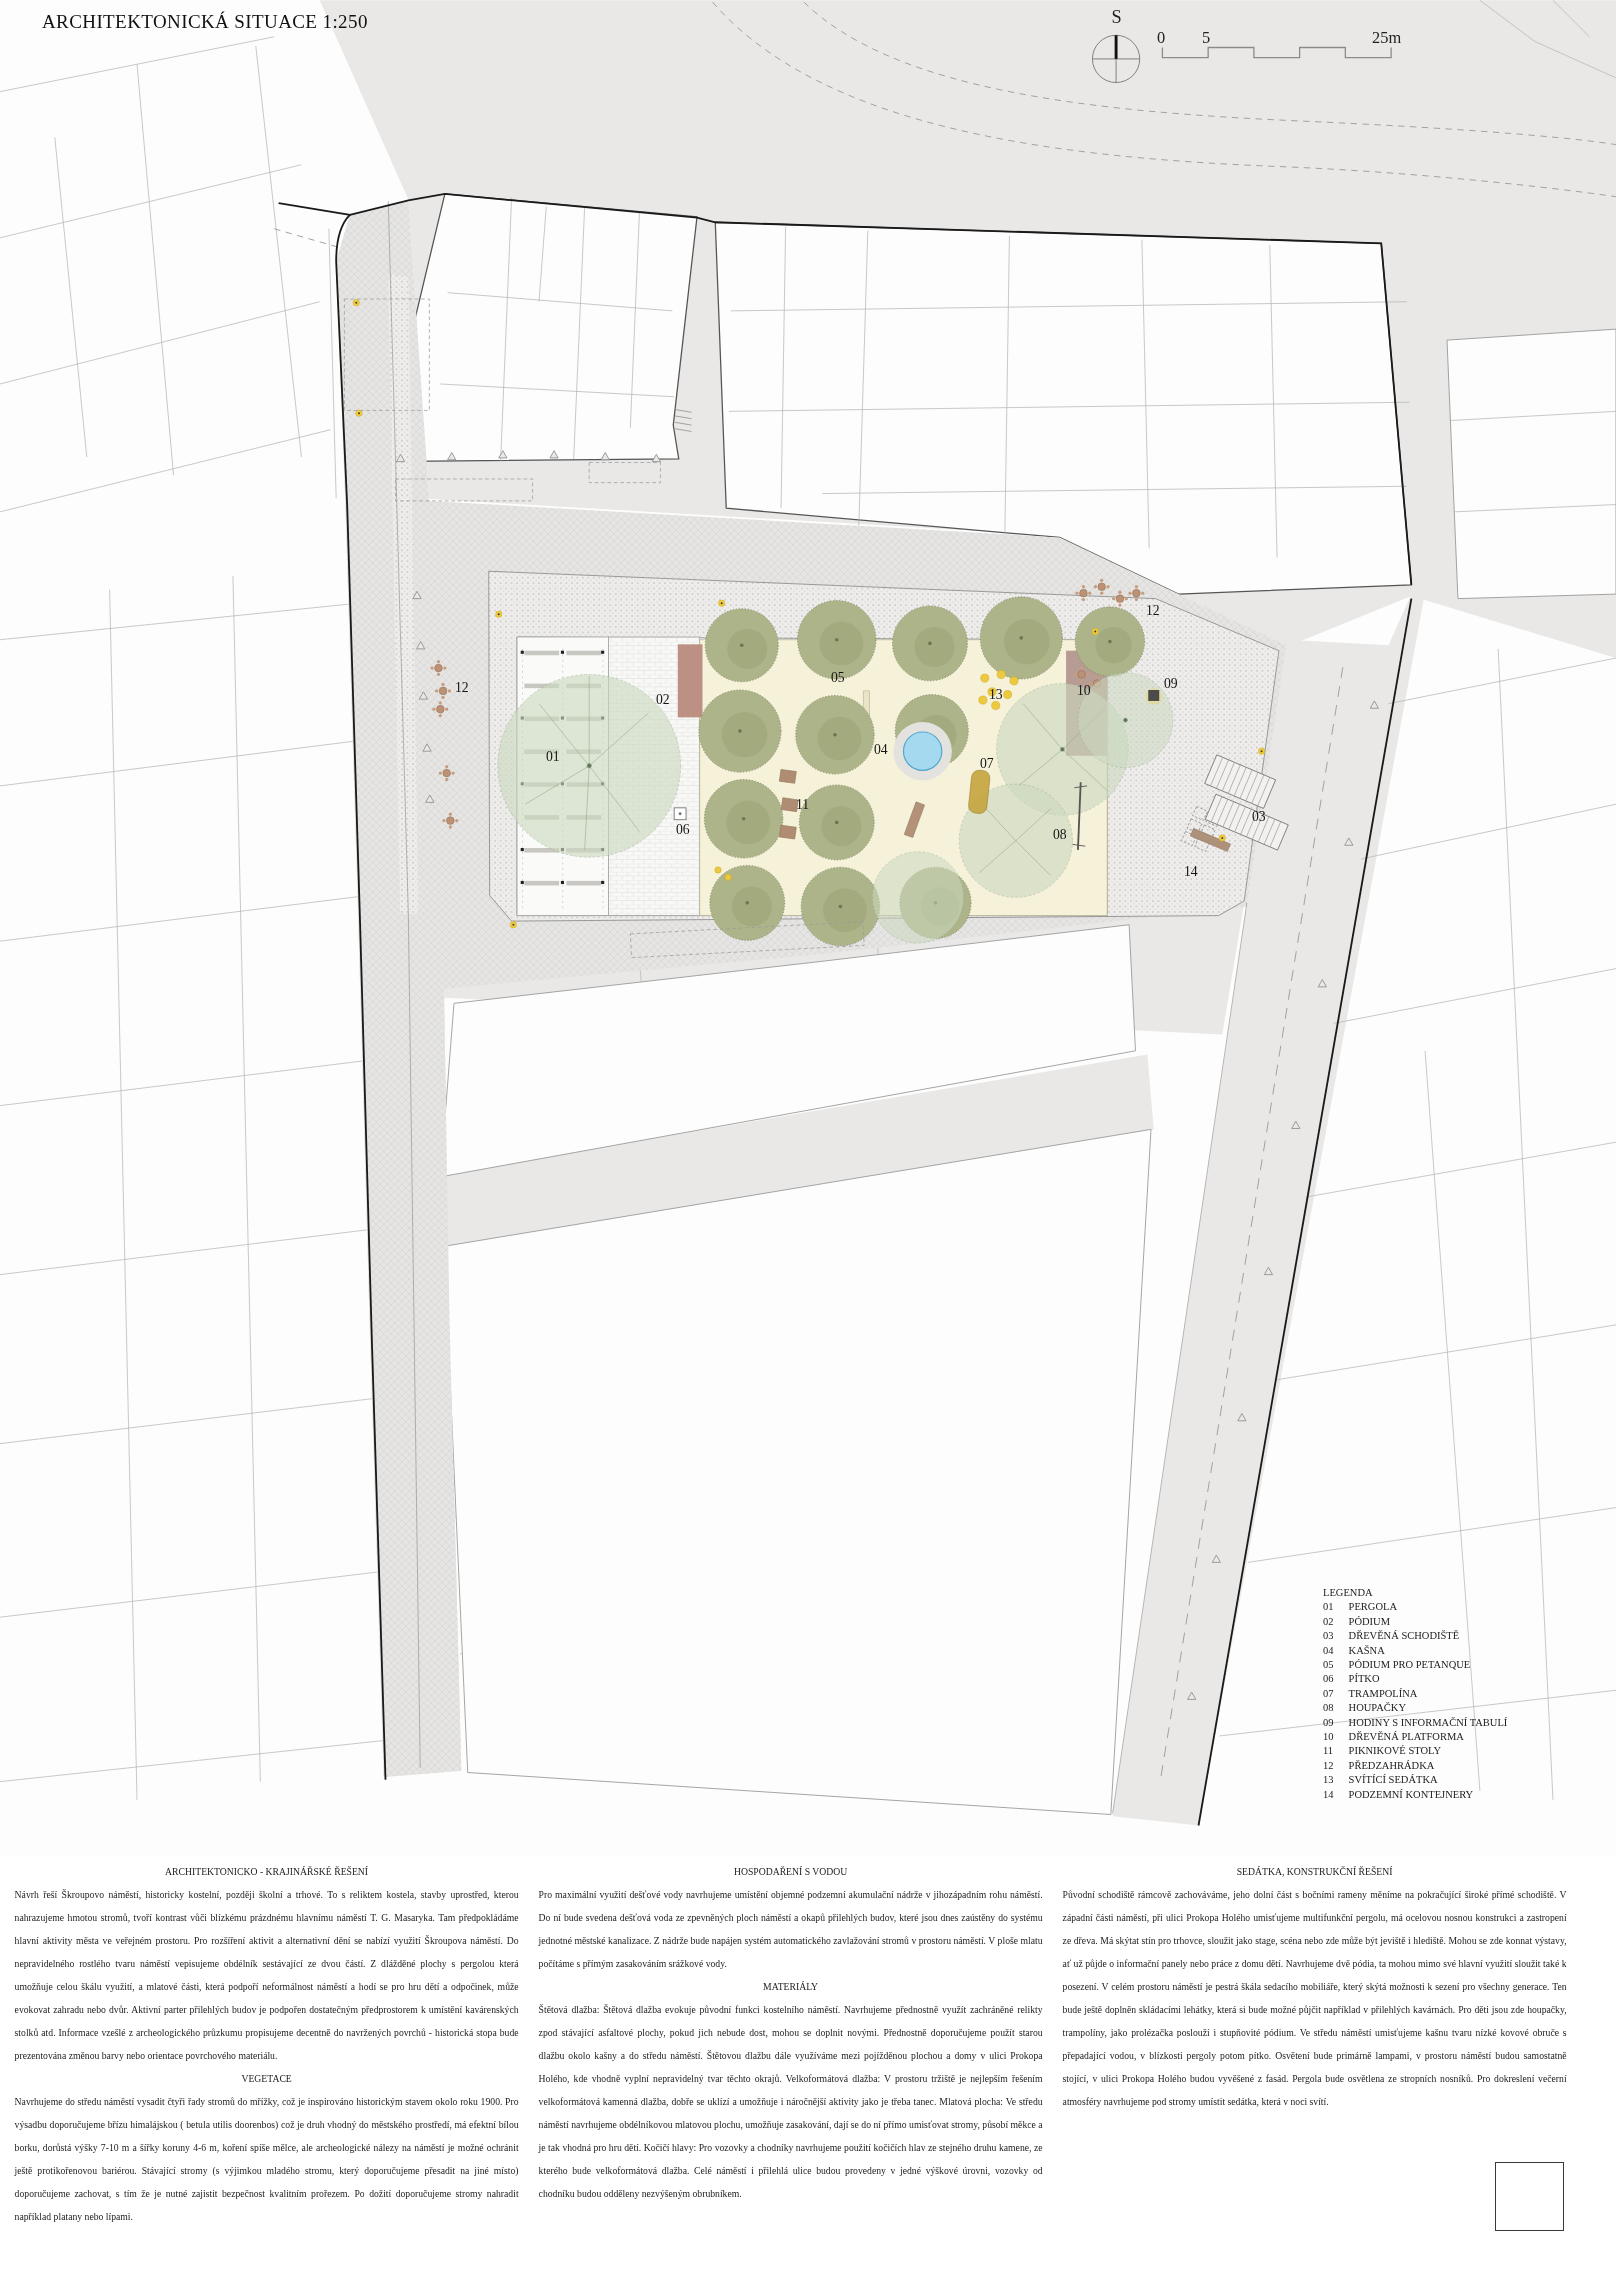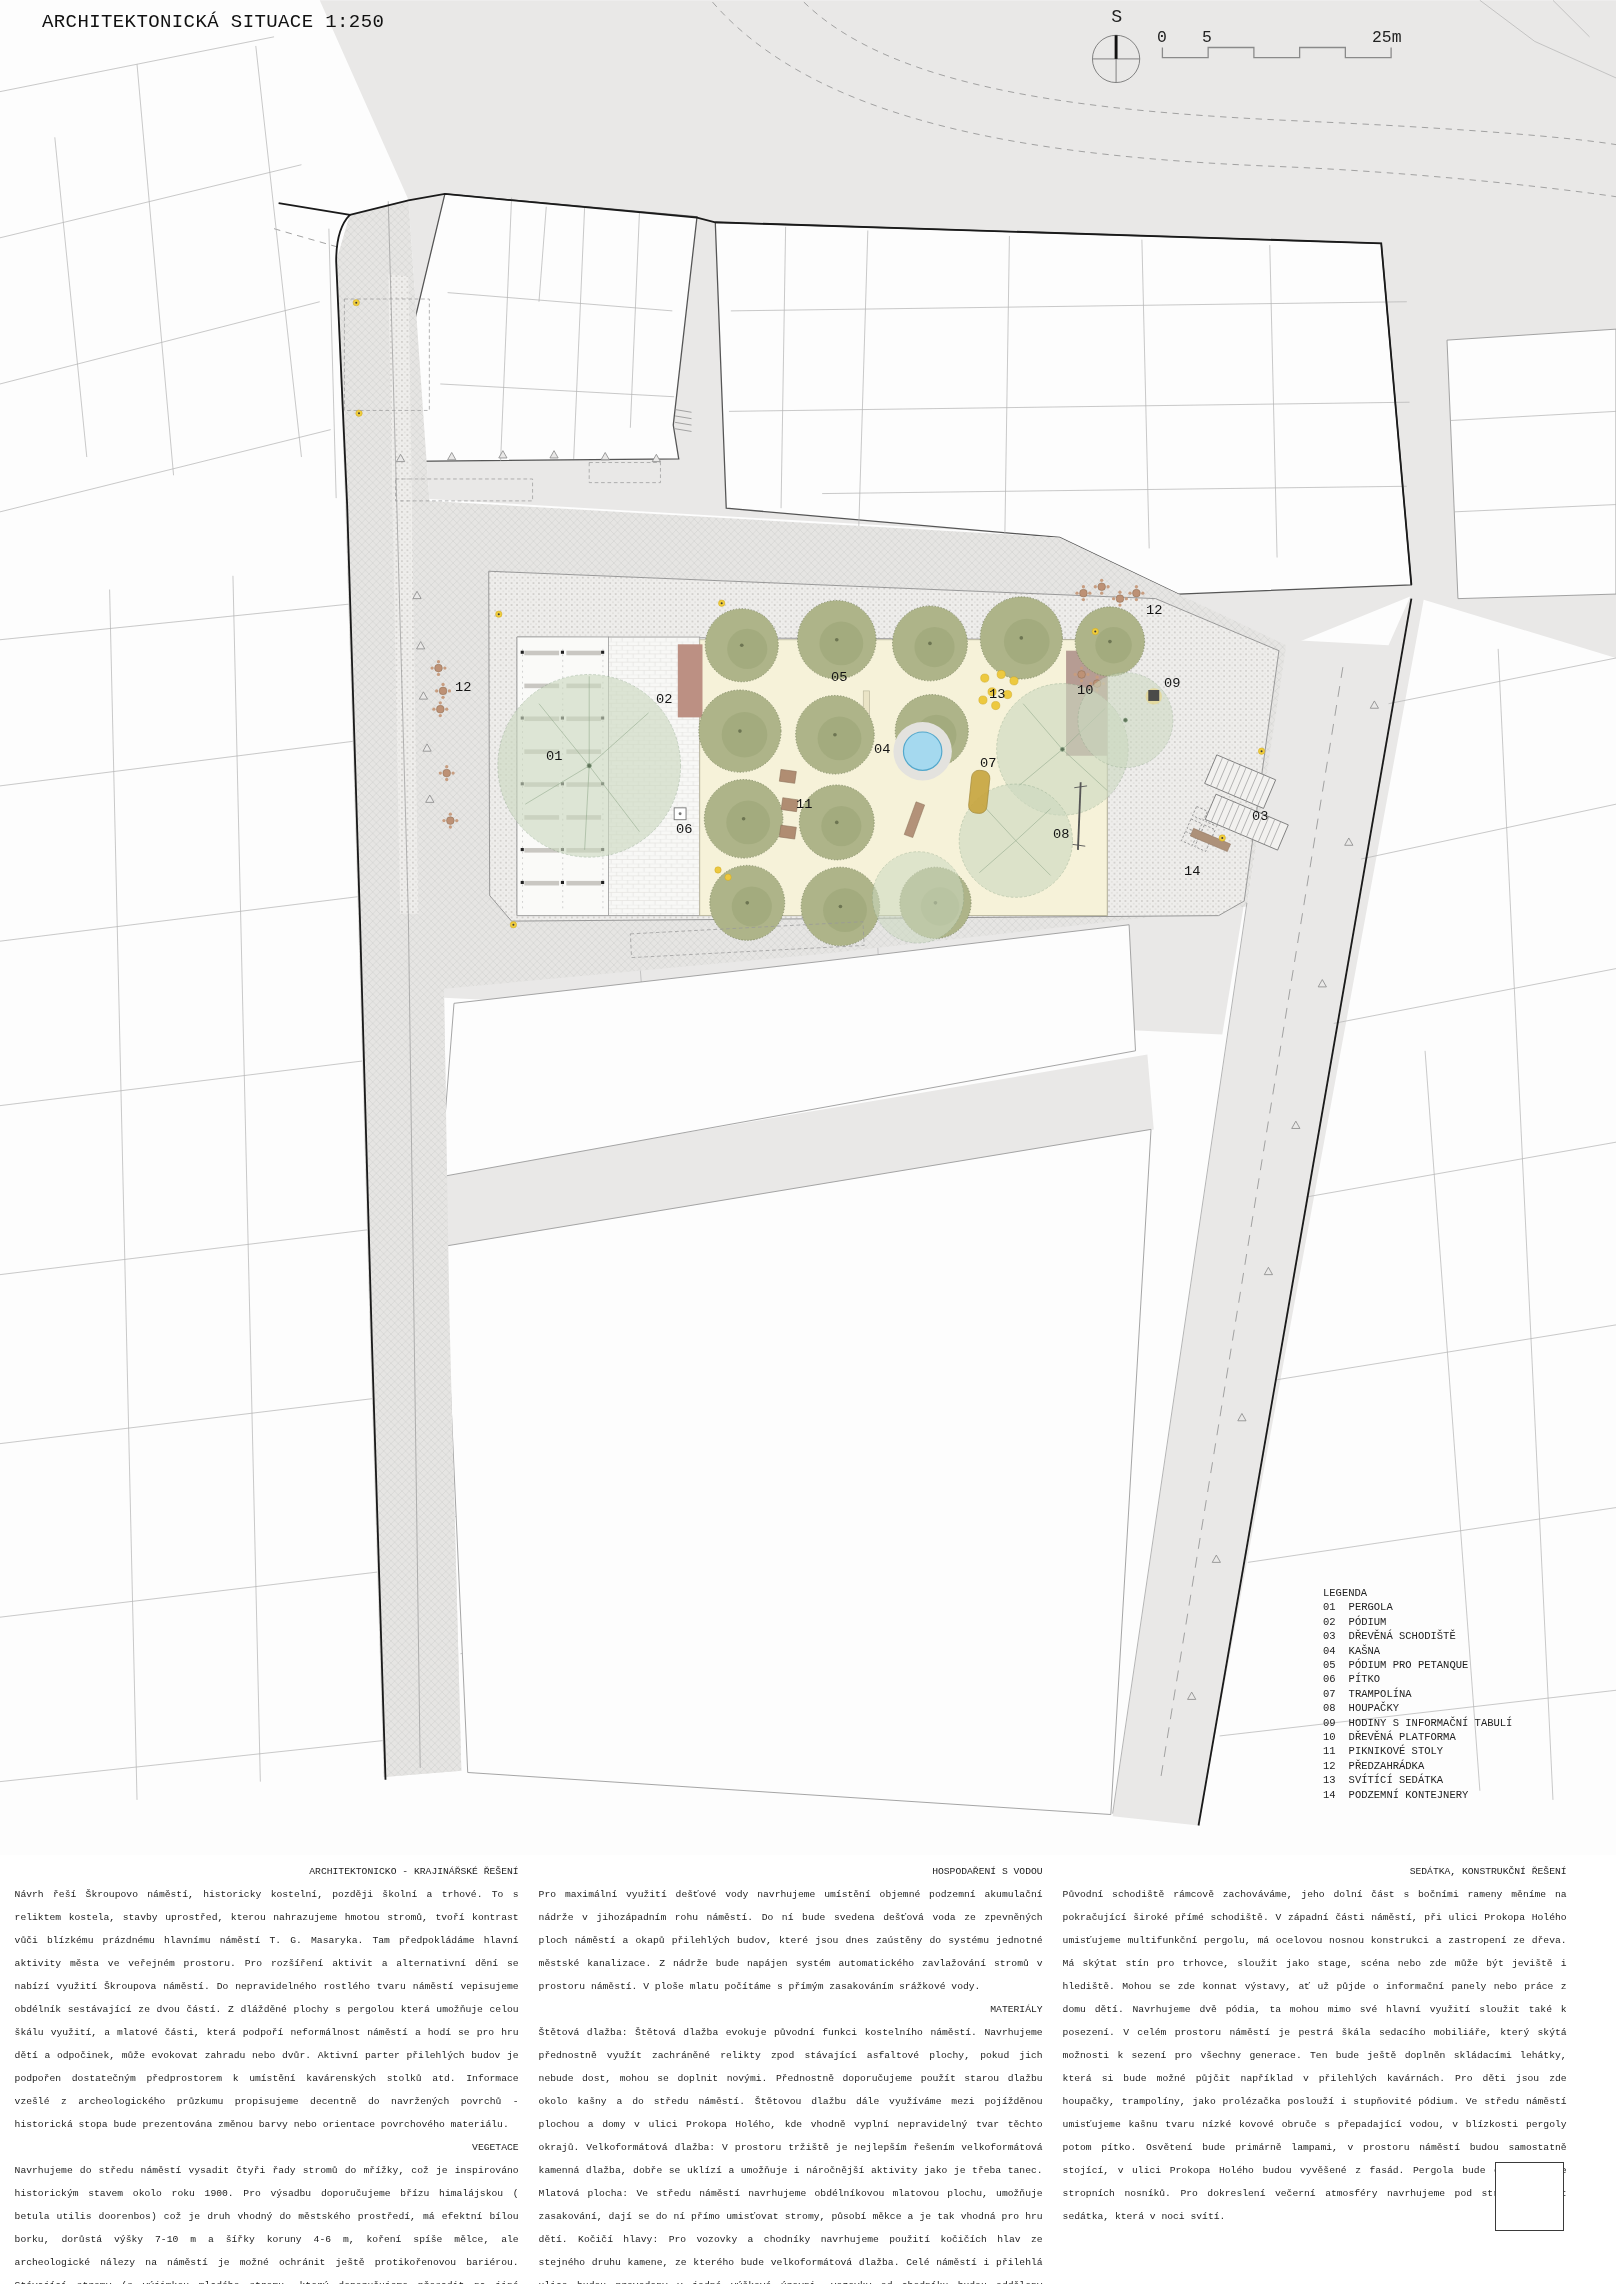--- a/index.html
+++ b/index.html
@@ -1,28 +1,28 @@
 <!DOCTYPE html>
 <html style="font-size:14.6px"><head>
 <meta charset="utf-8">
 <style>
   html,body{margin:0;padding:0;background:#888;}
   .sheet{position:relative;width:1616px;height:2284px;background:#ffffff;overflow:hidden;
-         font-family:Liberation Mono, monospace;color:#1c1c1c;}
+         font-family:Liberation Serif, serif;color:#1c1c1c;}
   .map{position:absolute;left:0;top:0;width:1616px;height:1864px;}
   .plan-title{position:absolute;left:42px;top:11px;font-size:19px;letter-spacing:0.4px;color:#111;}
   .north-label{position:absolute;left:1103px;top:7.3px;width:27.4px;text-align:center;font-size:18.3px;color:#222;}
   .scale-num{position:absolute;top:28px;font-size:16.4px;color:#222;}
   .legend{position:absolute;left:1323px;top:1586px;font-size:10.5px;line-height:14.4px;color:#222;}
   .legend .row{display:flex;align-items:flex-end;}
   .legend .num{width:25.6px;}
   .marker{position:absolute;font-size:13.7px;color:#141414;}
   .cols{position:absolute;left:14.6px;top:1860px;width:1590px;display:flex;gap:20px;}
   .col{width:504px;font-size:9.7px;line-height:23px;text-align:justify;color:#222;}
-  .col .hd{text-align:right;}
+  .col .hd{text-align:center;}
   .footer-title{position:absolute;left:0;right:155px;top:2184px;text-align:center;
                 font-size:37px;letter-spacing:0.5px;color:#0d0d0d;}
   .corner-box{position:absolute;left:1495px;top:2162px;width:67px;height:67px;border:1.8px solid #3a3a3a;background:#fff;}
 </style>
 </head>
 <body>
 
 <div class="sheet">
 
   <div class="map">

